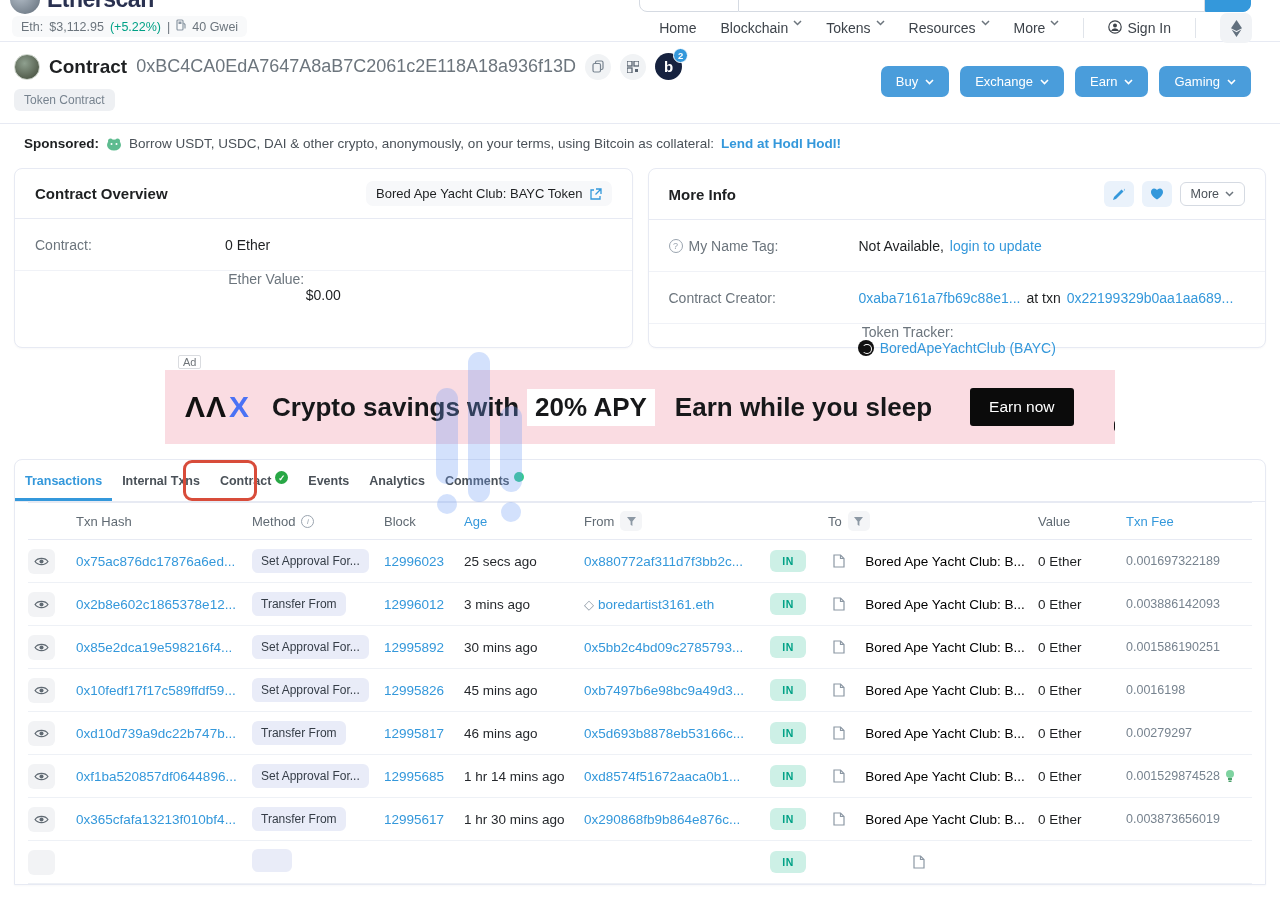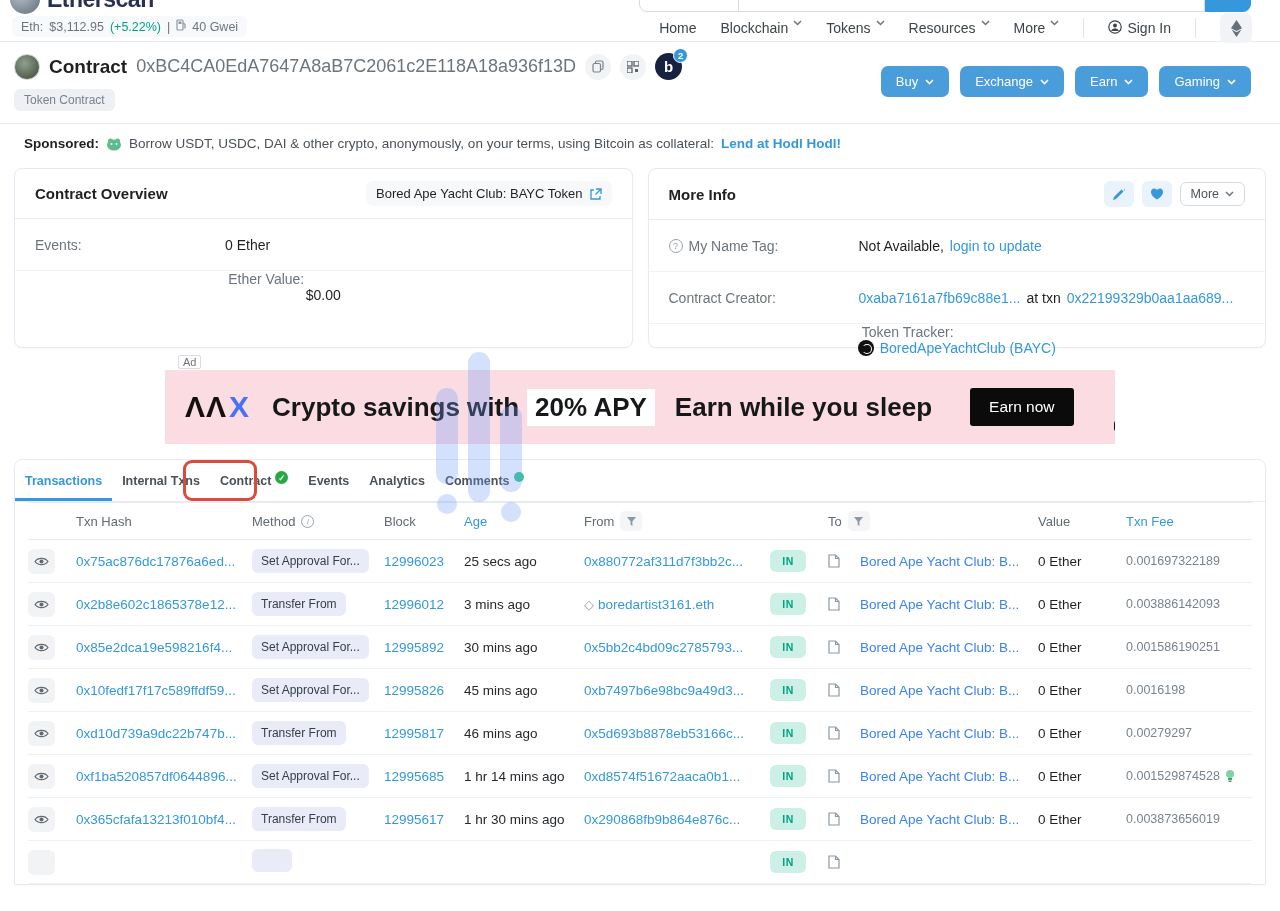--- a/index.html
+++ b/index.html
@@ -134,21 +134,21 @@
   .filter-btn { width:22px; height:20px; background:#f4f5f7; border:none; border-radius:5px;
     display:flex; align-items:center; justify-content:center; cursor:pointer; }
   .i-circle { width:13px; height:13px; border-radius:50%; border:1px solid #9aa4af; color:#9aa4af;
     font-size:8px; display:inline-flex; align-items:center; justify-content:center; font-style:italic;}
   .eye-btn { width:27px; height:25px; background:#f2f3f5; border:none; border-radius:6px;
     display:flex; align-items:center; justify-content:center; cursor:pointer; }
   .method-pill { display:inline-block; background:#e9ecf8; color:#353d47; font-size:12px;
     padding:5px 9px; border-radius:6px; min-width:40px; min-height:23px; white-space:nowrap; }
   .in-badge { display:inline-block; width:36px; min-height:22px; text-align:center; background:#cdf0e6;
     color:#00a186; font-weight:bold; font-size:10.5px; padding:5px 0; border-radius:6px; letter-spacing:.5px;}
-  .to-cell { display:flex; align-items:center; gap:20px; color:#3b82f6; white-space:nowrap; overflow:hidden;}
+  .to-cell { display:flex; align-items:center; gap:20px; color:#000000; white-space:nowrap; overflow:hidden;justify-content:center;}
   .from-cell { display:flex; align-items:center; gap:4px; white-space:nowrap; overflow:hidden;}
   .fee-cell { font-size:12.5px; color:#77838f; display:flex; align-items:center; gap:5px; }
   .value-cell { color:#1e2022; }
   .age-cell { color:#25282c; }
   .hash-link { white-space:nowrap; overflow:hidden; display:block; }
   .ens-diamond { color:#8c98a4; font-size:13px; }
 </style>
 </head>
 <body>
 
@@ -298,21 +298,21 @@
       <span class="card-title">Contract Overview</span>
       <a class="token-link-pill">
         <span>Bored Ape Yacht Club: BAYC Token</span>
         <svg width="12" height="12" viewBox="0 0 12 12">
             <path d="M4 2 H1 V11 H10 V8" fill="none" stroke="#3498db" stroke-width="1.3"></path>
             <path d="M6 1 H11 V6 M11 1 L5.5 6.5" fill="none" stroke="#3498db" stroke-width="1.3"></path>
           </svg>
       </a>
     </div>
     <div class="info-row">
-      <span class="info-label">Events:</span>
+      <span class="info-label">Contract:</span>
       <span class="info-value">0 Ether</span>
     </div>
     <div class="info-row">
       <span class="info-label">Ether Value:</span>
       <span class="info-value">$0.00</span>
     </div>
   </div>
 
   <div class="card">
     <div class="card-header">

